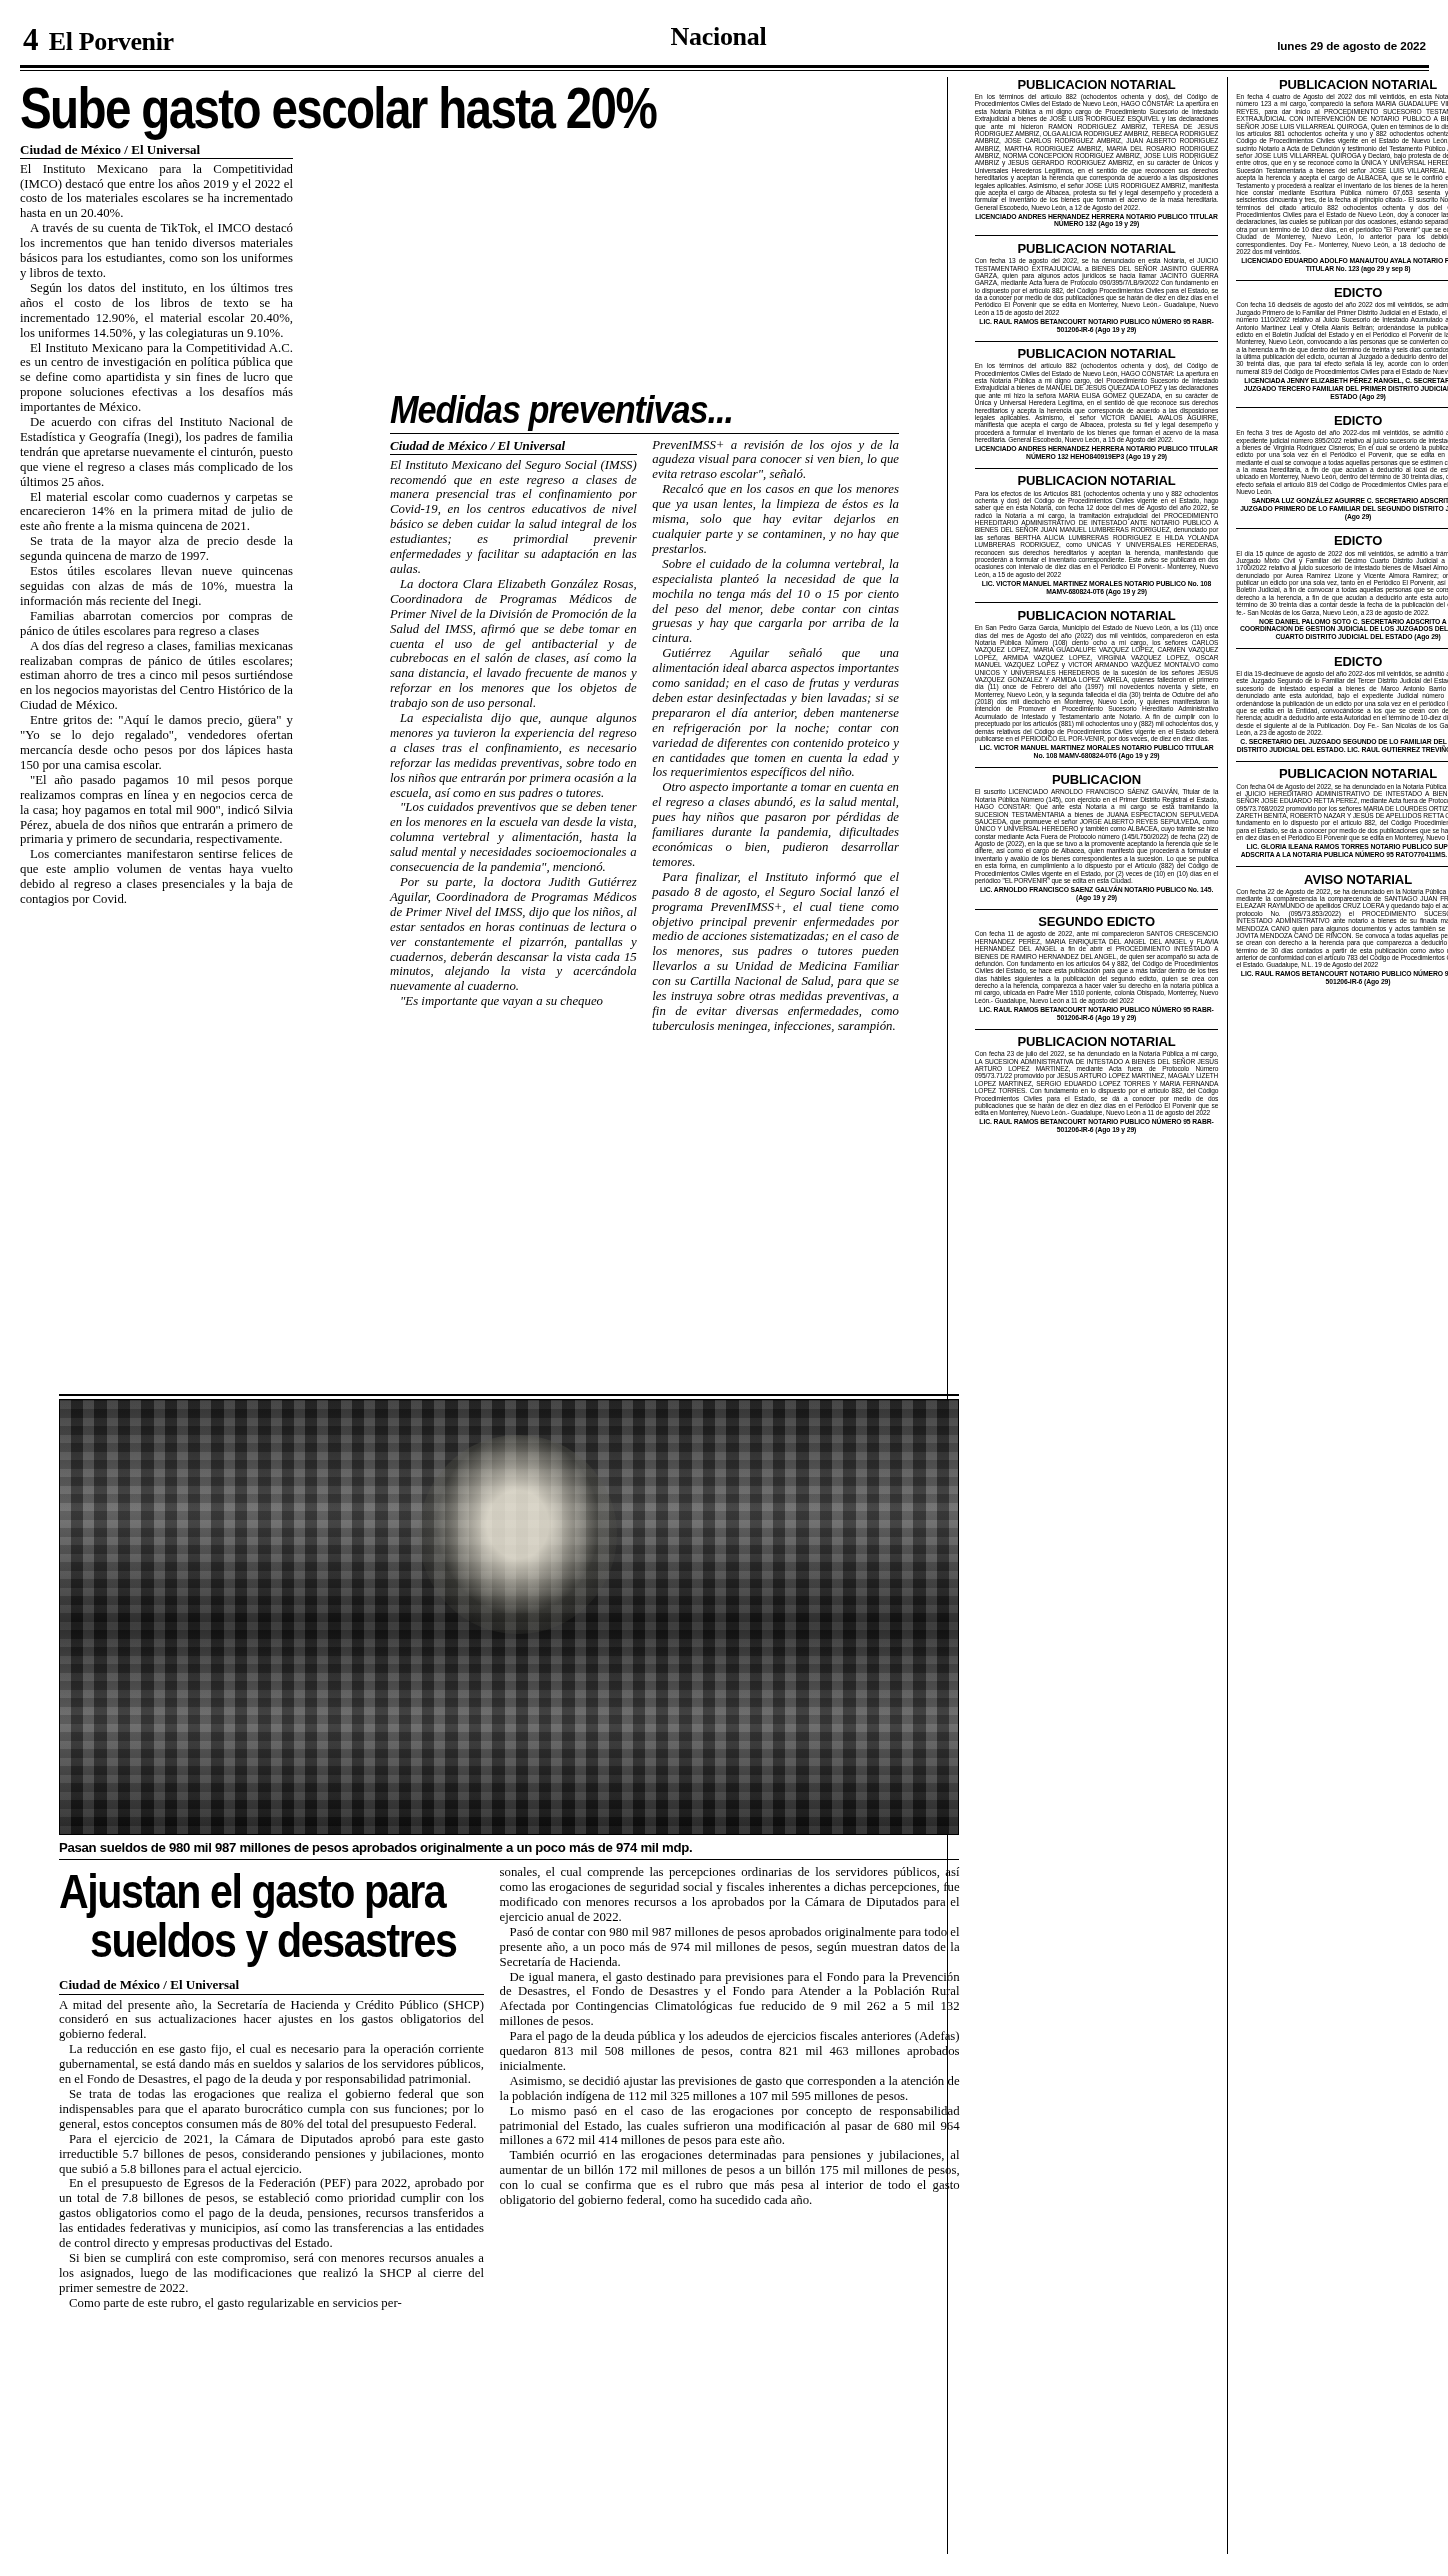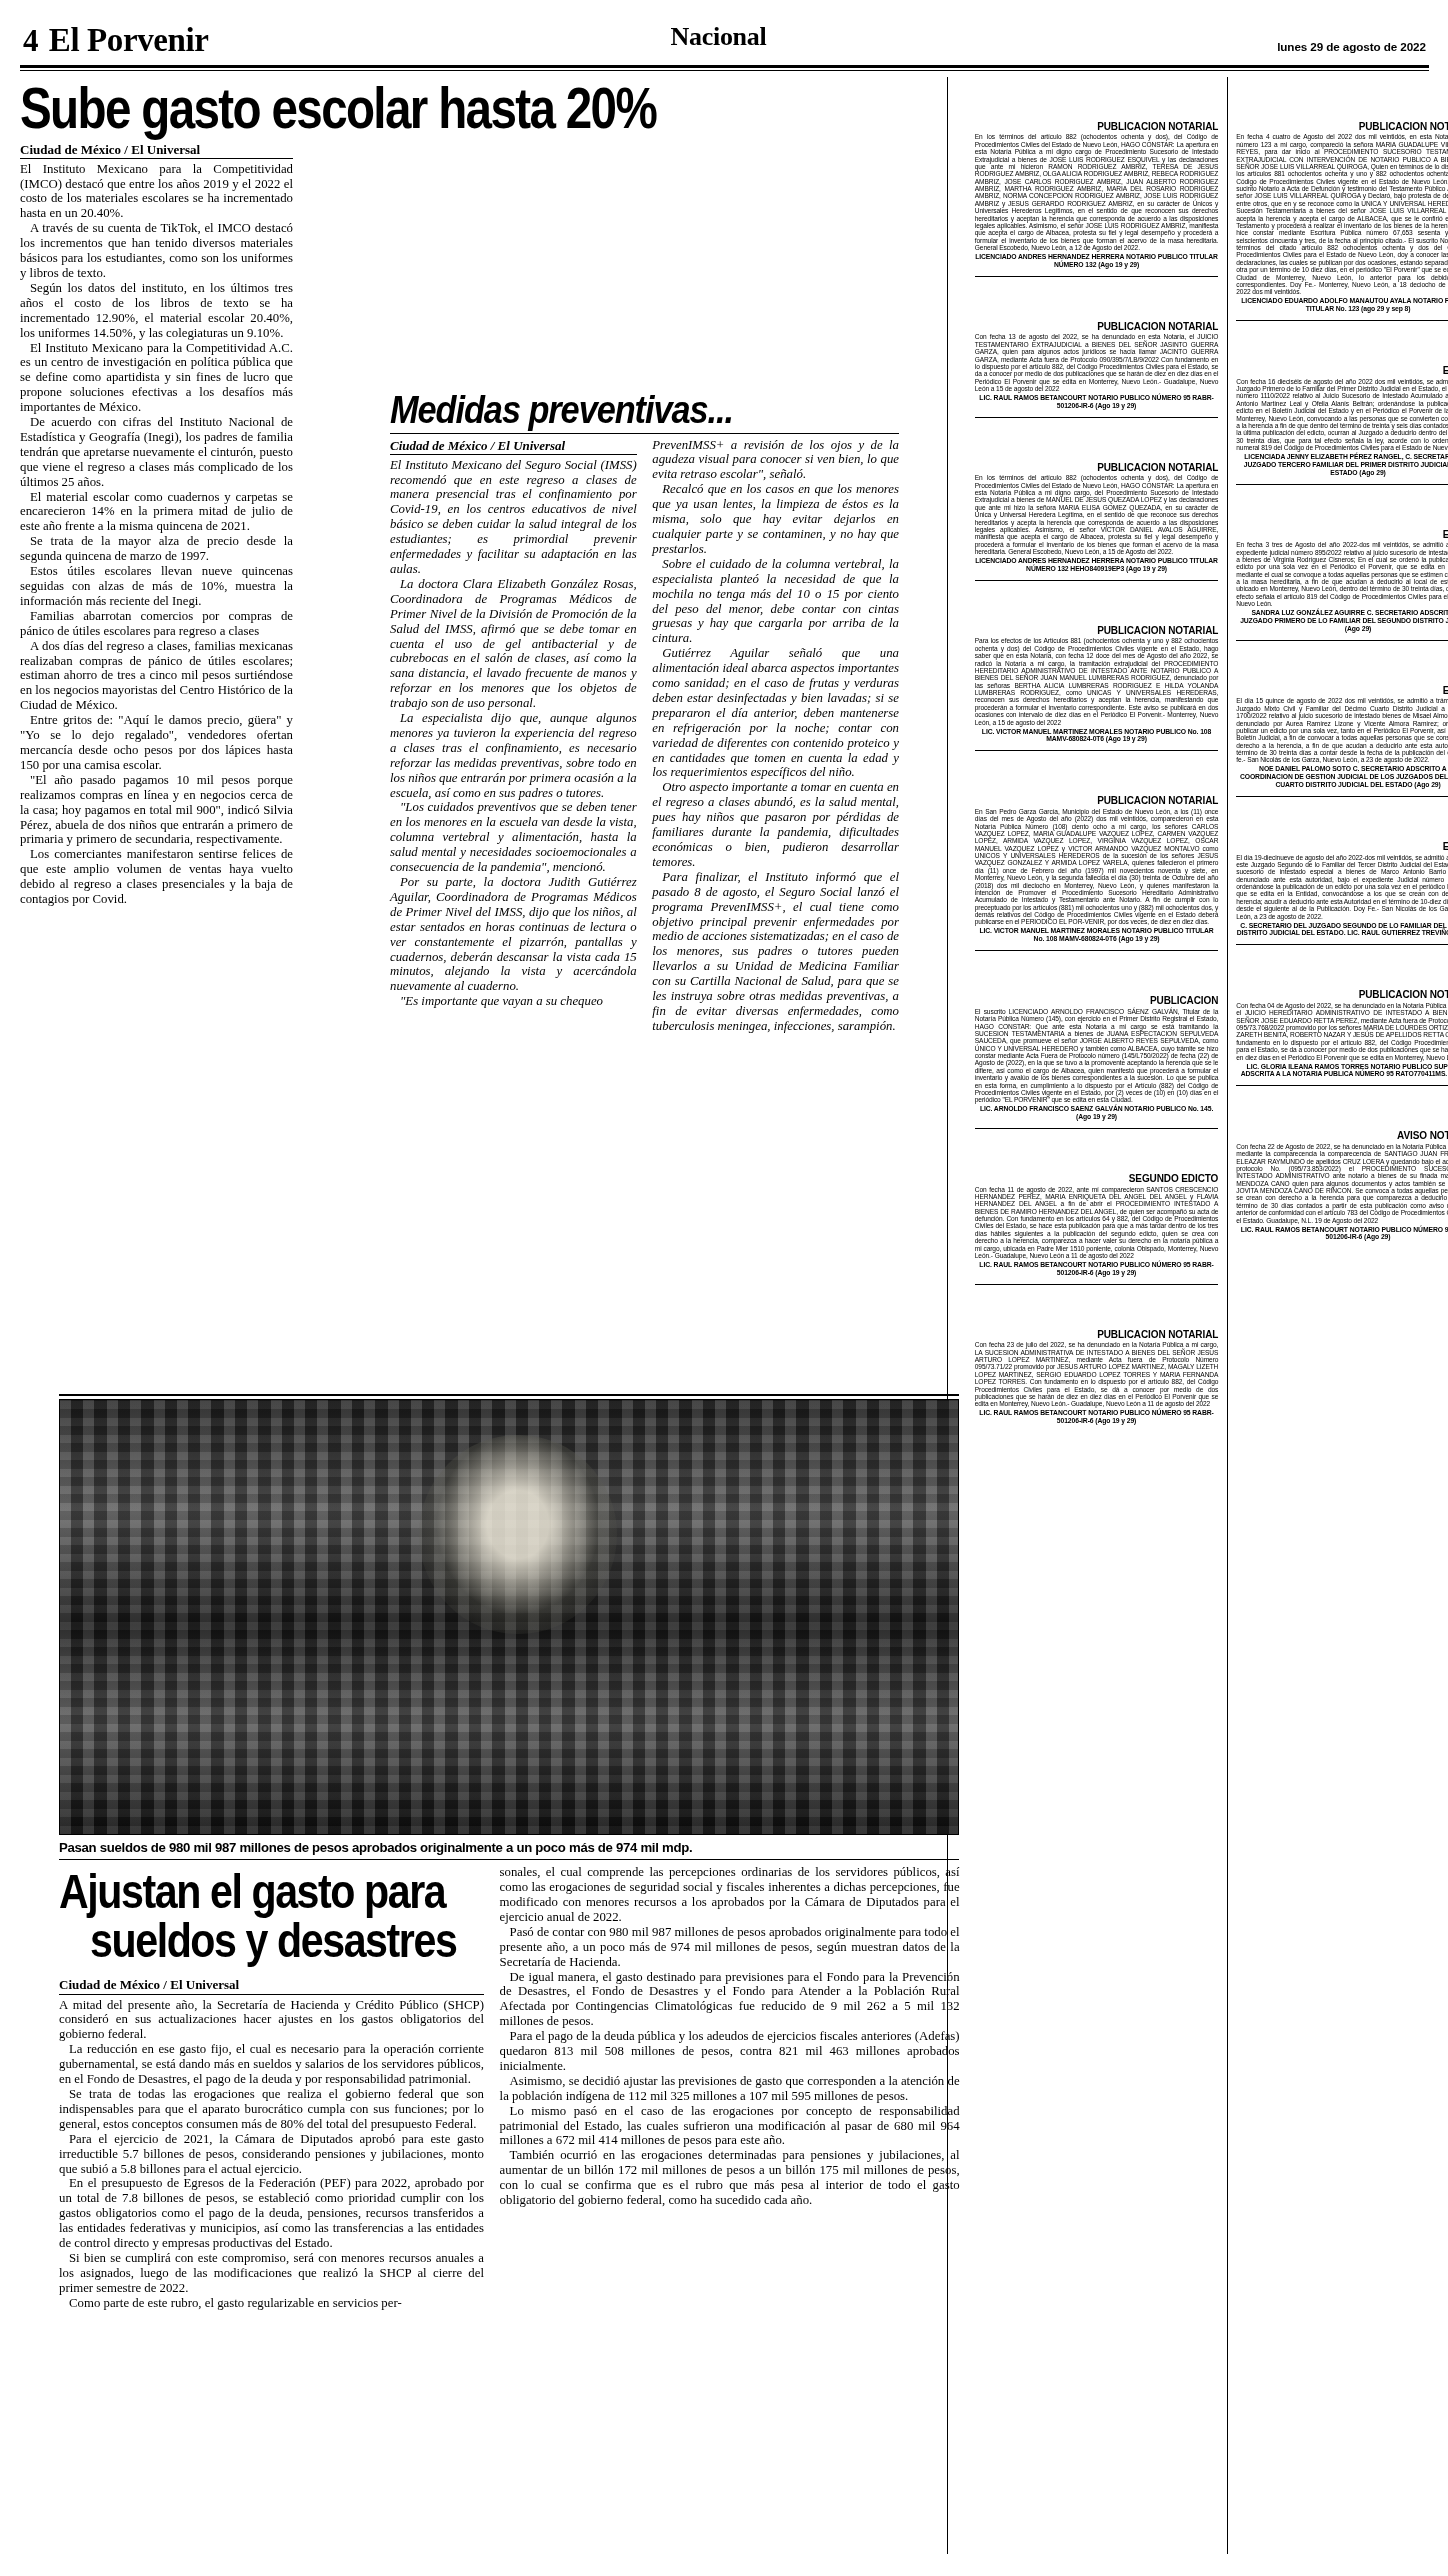--- a/index.html
+++ b/index.html
@@ -26,21 +26,21 @@
   .mh-left { display: flex; align-items: baseline; gap: 11px; }
   .mh-pagenum {
     font-family: "Liberation Serif", serif;
     font-weight: bold;
     font-size: 31px;
     letter-spacing: -0.8px;
   }
   .mh-name {
     font-family: "Liberation Serif", serif;
     font-weight: bold;
-    font-size: 33px;
+    font-size: 26px;
     letter-spacing: -0.4px;
   }
   .mh-center {
     font-family: "Liberation Serif", serif;
     font-weight: bold;
     font-size: 26px;
     letter-spacing: -0.3px;
     position: absolute;
     left: 0; right: 12px;
     text-align: center;
@@ -170,26 +170,25 @@
   .legal-zone {
     display: grid;
     grid-template-columns: 1fr 0.8px 1fr;
     column-gap: 8.6px;
     font-family: "Liberation Sans", sans-serif;
   }
   .legal-col { }
   .notice { margin-bottom: 7px; }
   .notice-title {
     font-weight: bold;
-    font-size: 10px;
-    text-align: right;
+    font-size: 13px;
+    text-align: center;
     line-height: 1.18;
     letter-spacing: -0.1px;
     margin-bottom: 0.8px;
-    margin-top: 44px;
   }
   .notice-body {
     font-size: 6.6px;
     line-height: 1.12;
     text-align: justify;
     letter-spacing: -0.1px;
     margin: 0;
     hyphens: auto;
     -webkit-hyphens: auto;
   }

